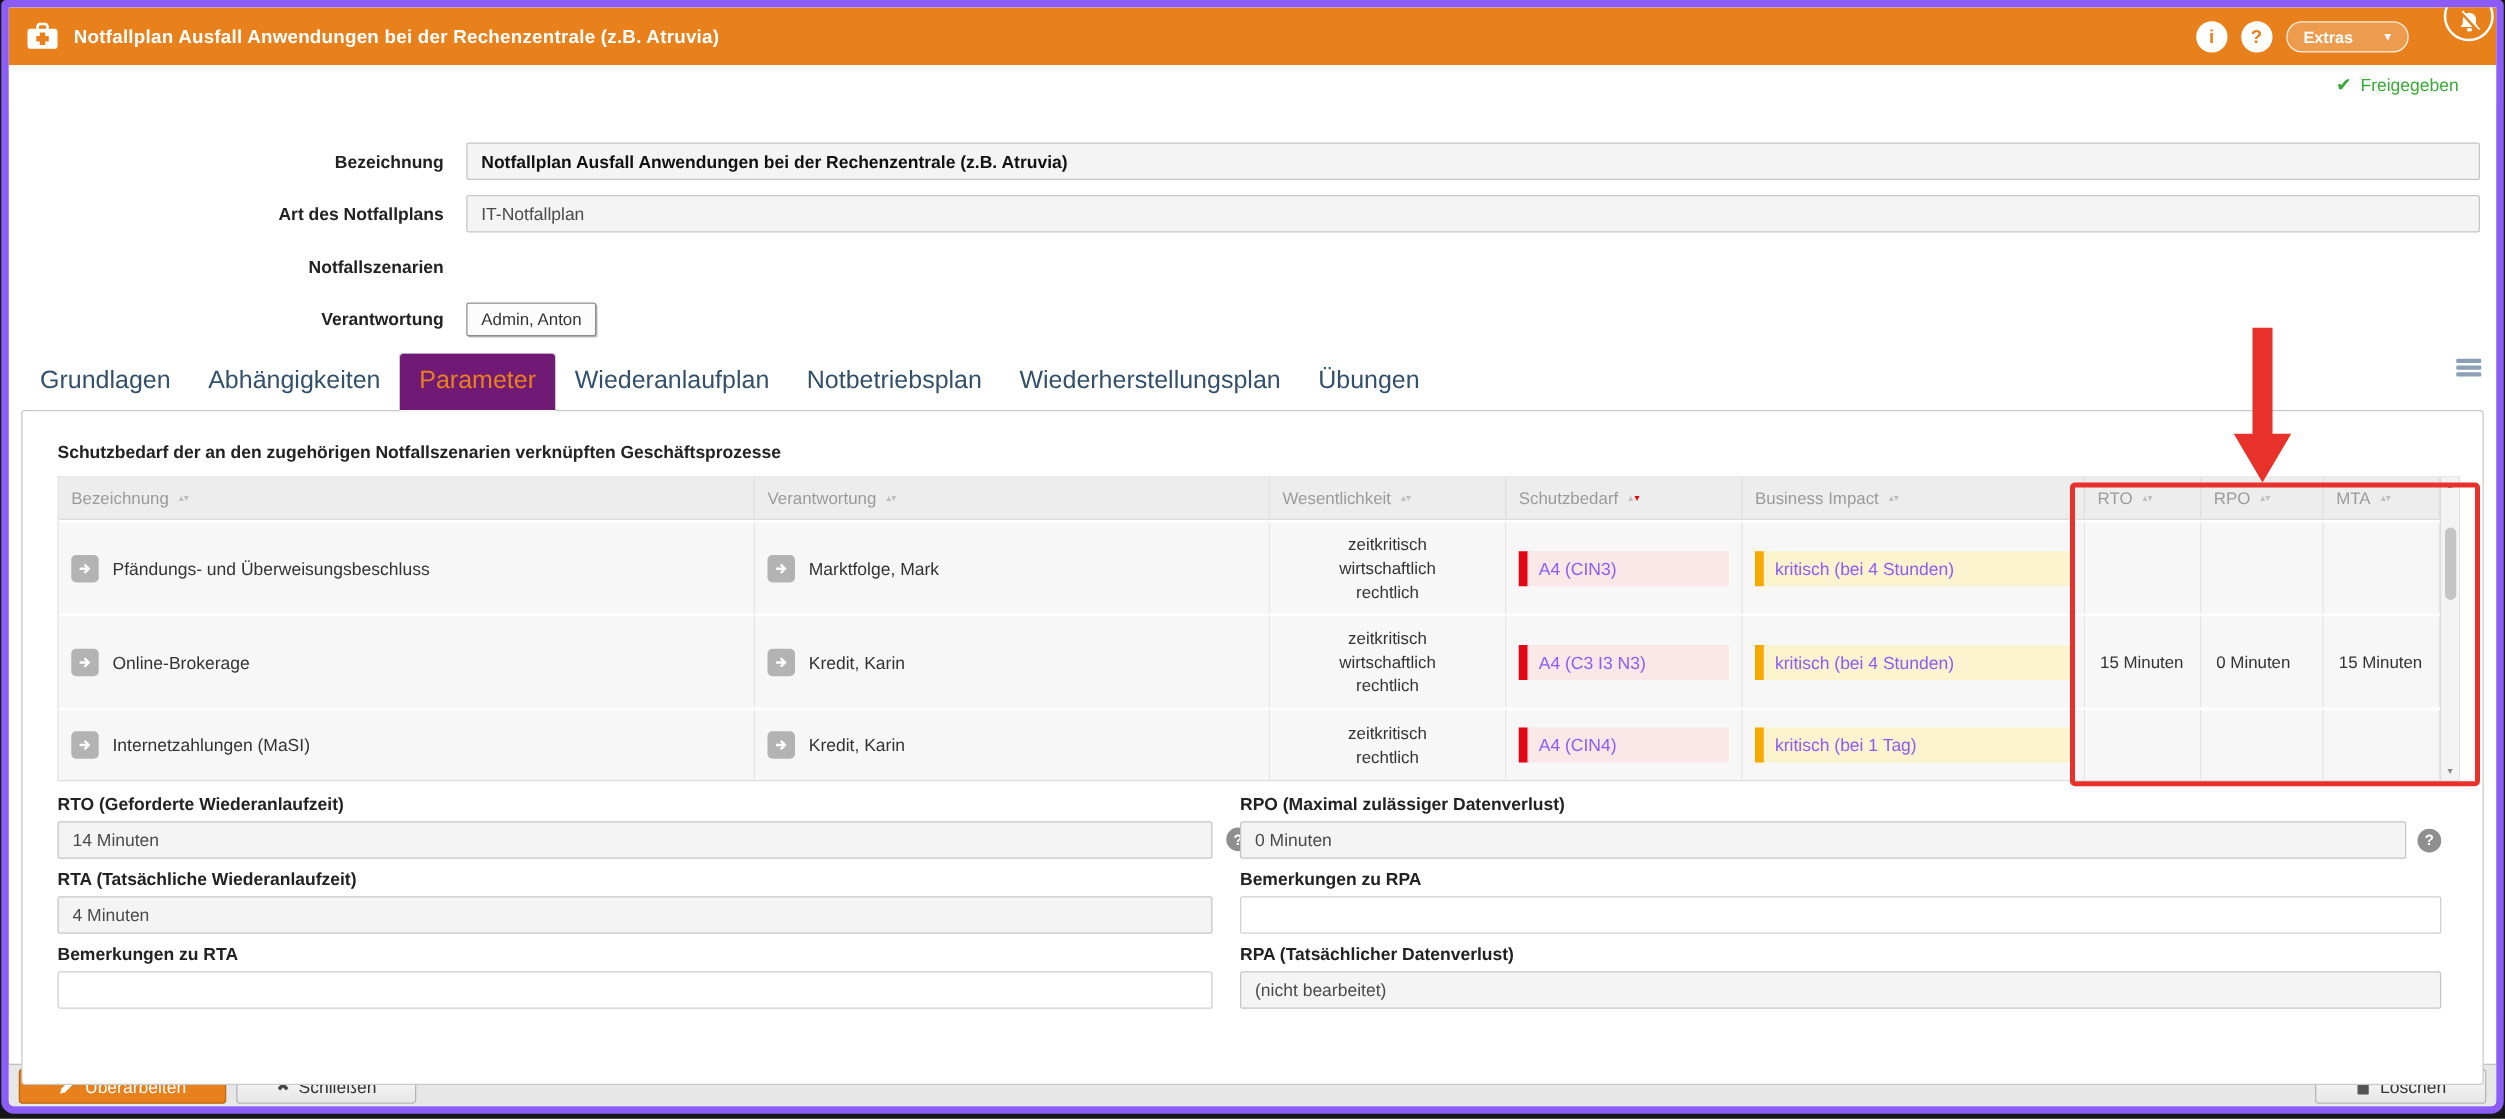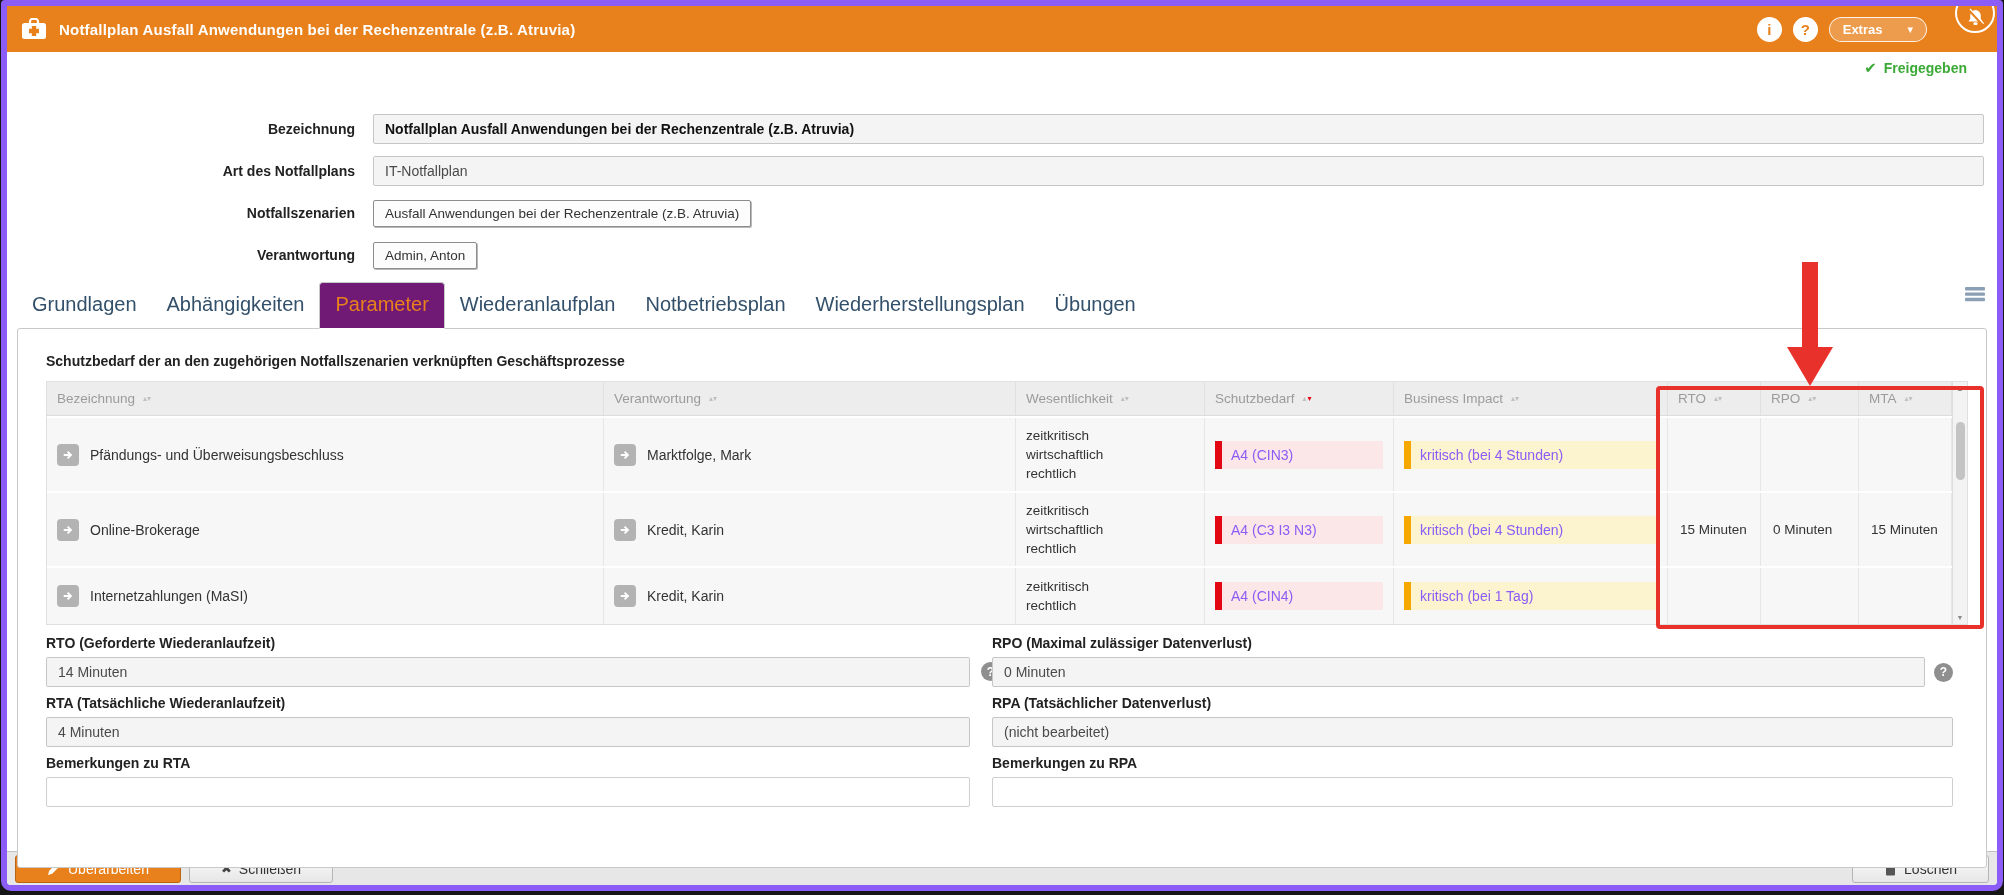--- a/index.html
+++ b/index.html
@@ -46,21 +46,21 @@
     background: #e8811c; border: 2px solid #fff;
     display: flex; align-items: flex-end; justify-content: center;
     padding-bottom: 4px; cursor: pointer; z-index: 6;
   }
   
   .status-row {
     height: 32px; display: flex; align-items: center; justify-content: flex-end;
     padding-right: 30px; gap: 7px; background: #fff;
   }
   .check-icon { color: #3aa935; font-size: 15px; font-weight: bold; }
-  .status-text { color: #3aa935; font-size: 14px; font-weight: bold; }
+  .status-text { color: #3aa935; font-size: 14px; font-weight: normal; }
   
   .form-area { padding-top: 30px; }
   .form-row { display: flex; align-items: center; margin-bottom: 12px; height: 30px; }
   .form-label {
     width: 348px; text-align: right; margin-right: 18px;
     font-size: 14px; font-weight: bold; color: #222;
   }
   .tbox {
     height: 30px; border: 1px solid #c6c6c6; background: #f4f4f4;
     display: flex; align-items: center; padding: 0 11px;
@@ -107,21 +107,21 @@
     display: flex; align-items: center; gap: 8px;
     border-right: 1px solid #e0e0e0; cursor: pointer; white-space: nowrap;
   }
   .sort { display: inline-flex; gap: 1px; font-size: 8px; color: #c0c0c0; line-height: 1; }
   .sort .red { color: #e30613; }
   .trow.tdata { background: #f7f7f7; border-top: 2px solid #fff; }
   .tc {
     padding: 8px 10px; border-right: 1px solid #e6e6e6;
     display: flex; align-items: center; font-size: 14px; color: #333;
   }
-  .tc.stack { flex-direction: column; align-items: flex-start; justify-content: center; }
+  .tc.stack { flex-direction: column; align-items: center; justify-content: center; }
   .wline { display: block; font-size: 13.5px; line-height: 19px; color: #333; }
   .row-icon {
     width: 22px; height: 22px; min-width: 22px; border-radius: 4px;
     background: #b3b3b3; display: inline-flex; align-items: center; justify-content: center;
     margin-right: 11px; cursor: pointer;
   }
   .badge {
     display: flex; align-items: center; width: 100%;
     height: 28px; padding: 0 9px; font-size: 14px; color: #8b5cf6;
   }
@@ -218,21 +218,20 @@
     <div class="form-row">
       <span class="form-label">Bezeichnung</span>
       <div class="tbox wide boldval">Notfallplan Ausfall Anwendungen bei der Rechenzentrale (z.B. Atruvia)</div>
     </div>
     <div class="form-row">
       <span class="form-label">Art des Notfallplans</span>
       <div class="tbox wide">IT-Notfallplan</div>
     </div>
     <div class="form-row">
       <span class="form-label">Notfallszenarien</span>
-      <span class="chip">Ausfall Anwendungen bei der Rechenzentrale (z.B. Atruvia)</span>
     </div>
     <div class="form-row">
       <span class="form-label">Verantwortung</span>
       <span class="chip">Admin, Anton</span>
     </div>
   </div>
 
   <div class="tabs-row">
     <span class="tab">Grundlagen</span>
     <span class="tab">Abhängigkeiten</span>
@@ -416,26 +415,26 @@
       </div>
       <div class="fcol">
         <div class="fgroup">
           <span class="flabel">RPO (Maximal zulässiger Datenverlust)</span>
           <div class="with-icon">
             <div class="tbox">0 Minuten</div>
             <span class="help-circle">?</span>
           </div>
         </div>
         <div class="fgroup">
+          <span class="flabel">Bemerkungen zu RPA</span>
+          <div class="tbox editable"></div>
+        </div>
+        <div class="fgroup">
           <span class="flabel">RPA (Tatsächlicher Datenverlust)</span>
           <div class="tbox">(nicht bearbeitet)</div>
-        </div>
-        <div class="fgroup">
-          <span class="flabel">Bemerkungen zu RPA</span>
-          <div class="tbox editable"></div>
         </div>
       </div>
     </div>
   </div>
 
   <footer class="app-footer">
     <button class="btn primary">
       <svg width="14" height="14" viewBox="0 0 14 14">
           <path d="M1 13 l1.2-4.2 8-8 3 3 -8 8 z" fill="#fff"></path>
         </svg>

